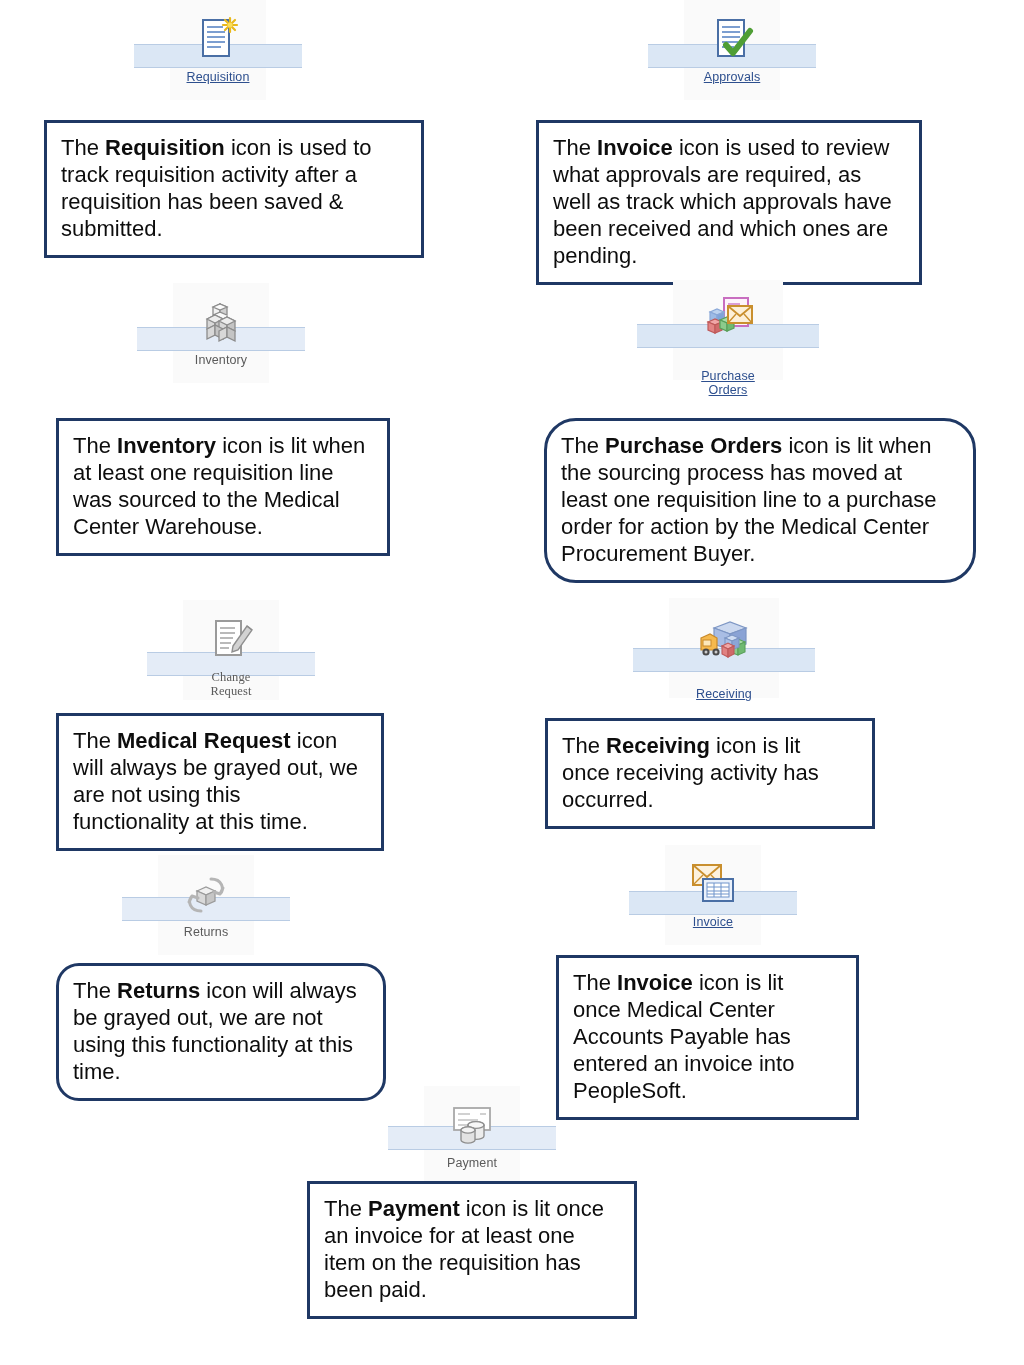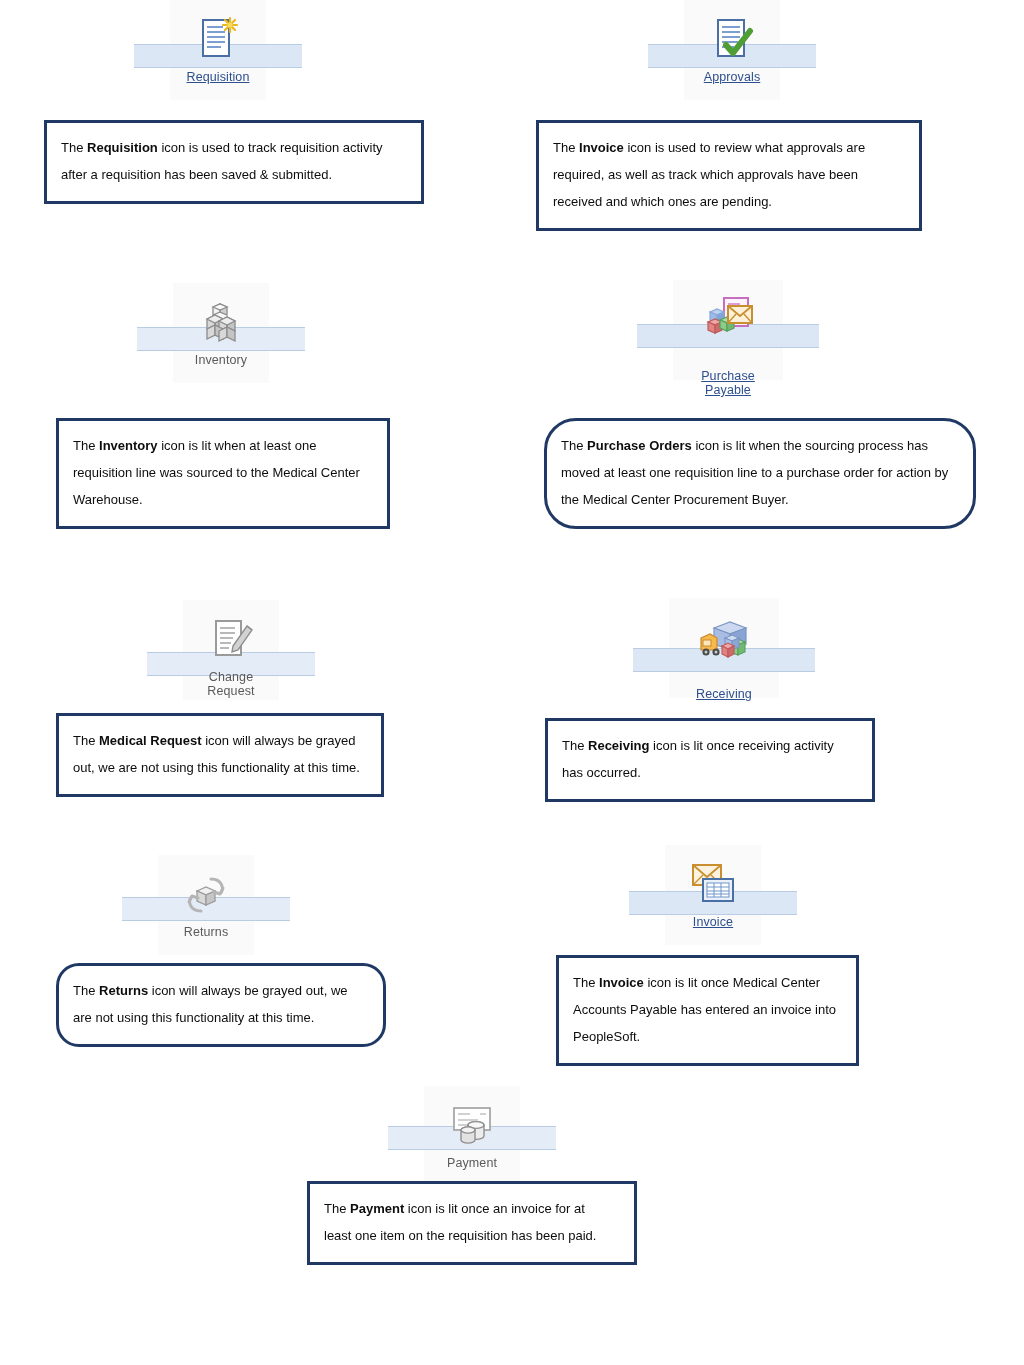--- a/index.html
+++ b/index.html
@@ -70,21 +70,21 @@
     text-decoration: none;
   }
 
   
   .callout {
     position: absolute;
     box-sizing: border-box;
     background: #ffffff;
     border: 3px solid #1f3864;
     padding: 11px 19px 13px 14px;
-    font-size: 13px;
+    font-size: 22px;
     line-height: 27px;
     color: #0d0d0d;
   }
   .callout b { font-weight: bold; }
 </style>
 </head>
 <body>
 
 <div class="icon-tile" style="left:170px; top:0px;">
   <div class="band"></div>
@@ -189,28 +189,28 @@
         <path d="M20 28 L27 31 L27 39 L20 36 Z" fill="#8ccb8c"></path>
         <path d="M34 28 L27 31 L27 39 L34 36 Z" fill="#6fb970"></path>
       </g>
       <g>
         <rect x="28" y="14" width="24" height="17" fill="#fdf0d8" stroke="#c98f2e" stroke-width="2"></rect>
         <path d="M28 14 L40 24 L52 14" fill="none" stroke="#c98f2e" stroke-width="1.8"></path>
         <path d="M28 31 L36 22 M52 31 L44 22" fill="none" stroke="#c98f2e" stroke-width="1.4"></path>
       </g>
     </svg>
   </div>
-  <div class="icon-label link"><span>Purchase</span><br><span>Payable</span></div>
+  <div class="icon-label link"><span>Purchase</span><br><span>Orders</span></div>
 </div>
 
 <div class="callout" style="left:544px; top:418px; width:432px;border-radius:32px;">
   <span>The </span><b>Purchase Orders</b><span> icon is lit when the sourcing process has moved at least one requisition line to a purchase order for action by the Medical Center Procurement Buyer.</span>
 </div>
 
-<div class="icon-tile dim" style="left:183px; top:600px;">
+<div class="icon-tile dim" style="left:183px; top:600px;font-family:Liberation Serif, serif;">
   <div class="band" style="top:52px;"></div>
   <div class="glyph">
     <svg viewBox="0 0 56 56">
       <rect x="13" y="9" width="25" height="34" fill="#ffffff" stroke="#9a9a9a" stroke-width="2"></rect>
       <g stroke="#a8a8a8" stroke-width="1.6">
         <line x1="17" y1="16" x2="32" y2="16"></line>
         <line x1="17" y1="21" x2="32" y2="21"></line>
         <line x1="17" y1="26" x2="30" y2="26"></line>
         <line x1="17" y1="31" x2="28" y2="31"></line>
         <line x1="17" y1="36" x2="26" y2="36"></line>

